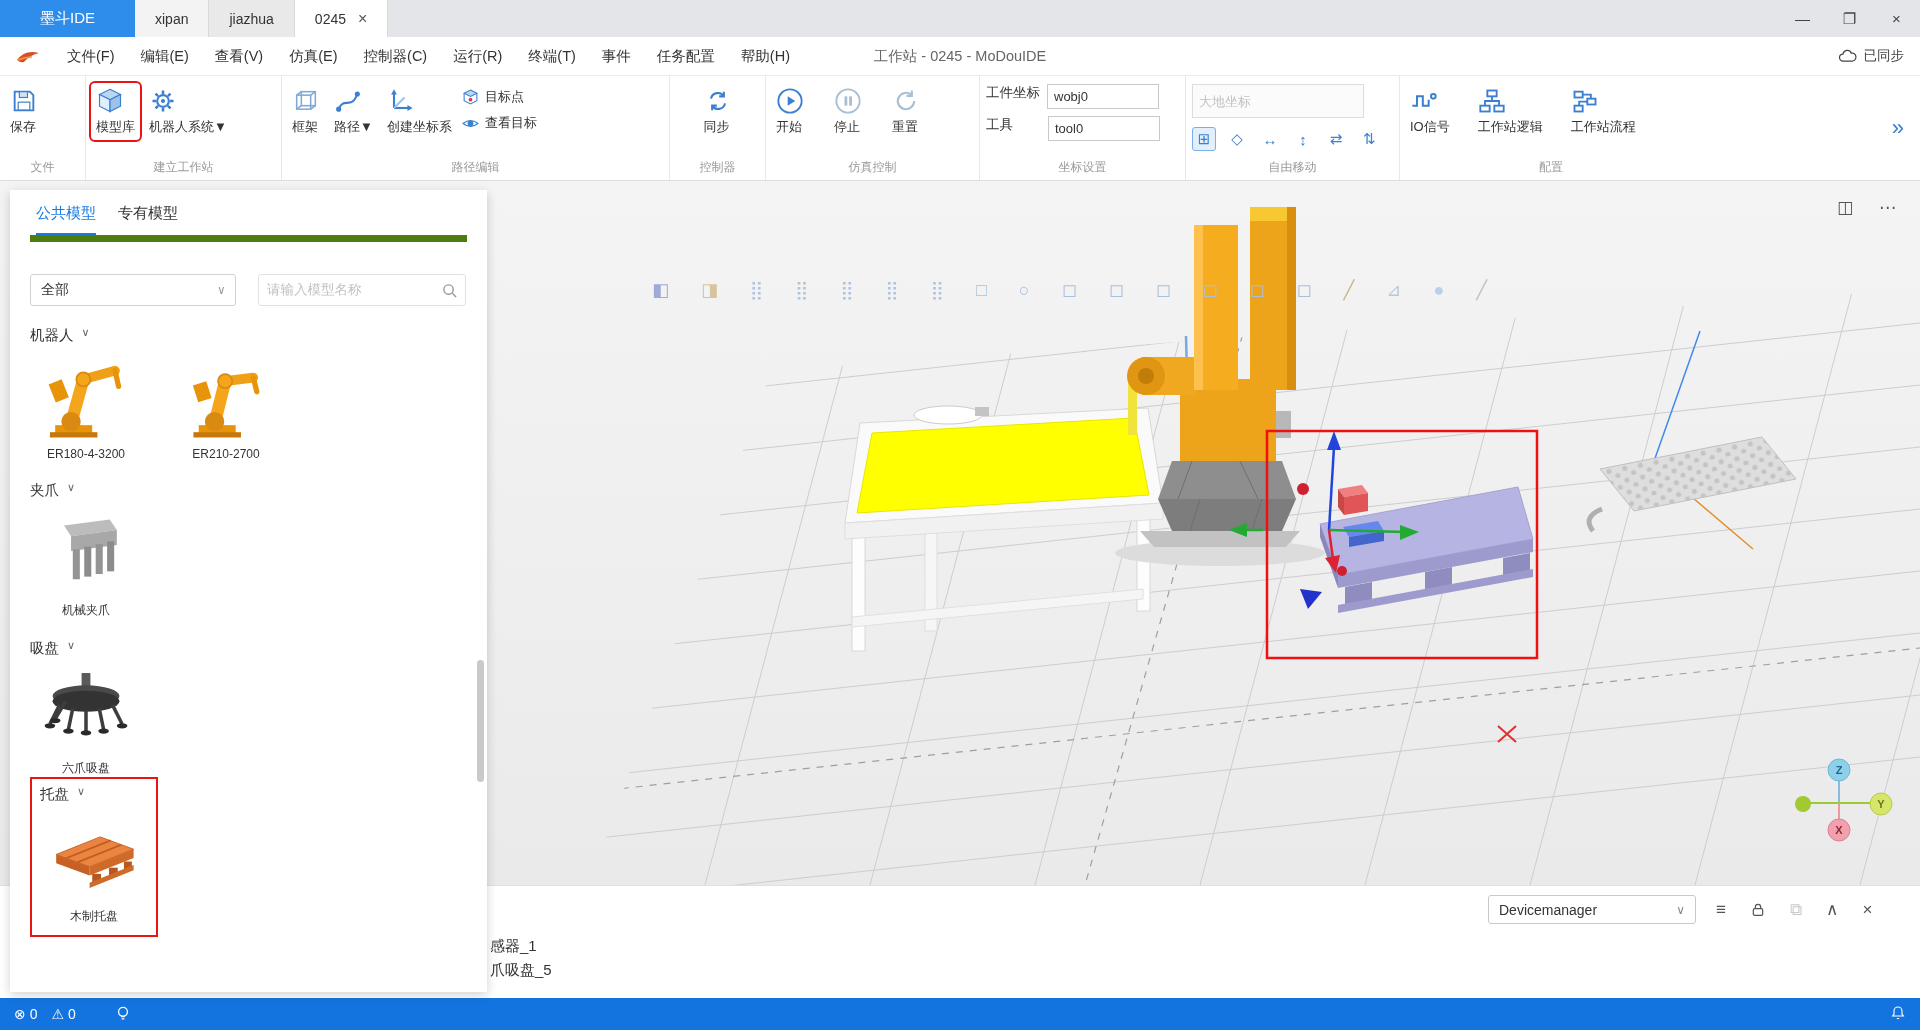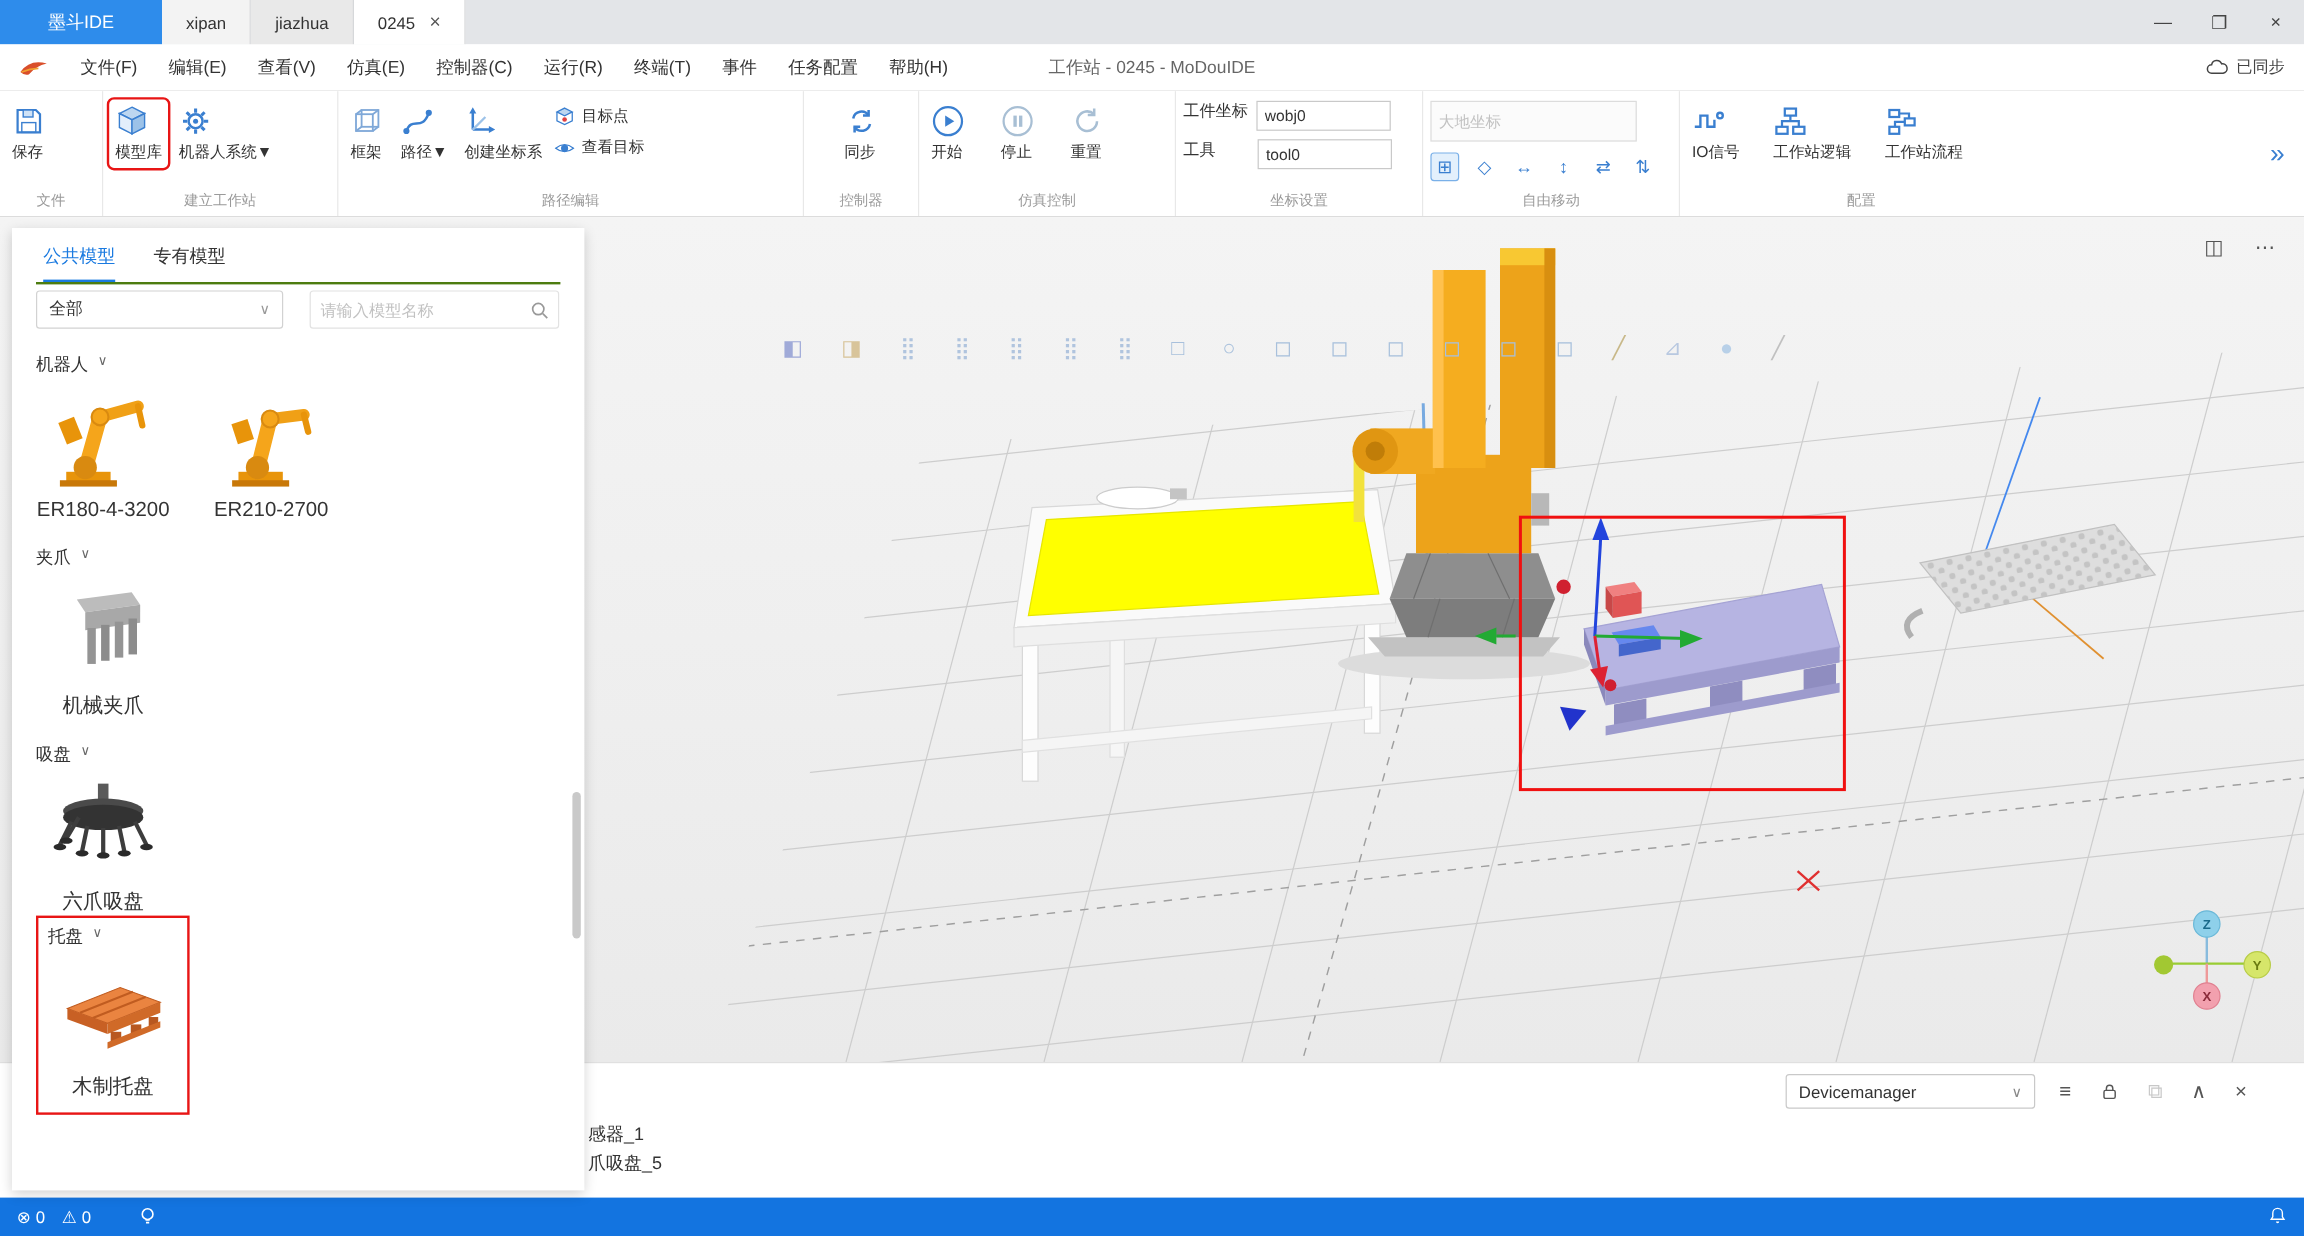--- a/index.html
+++ b/index.html
@@ -91,40 +91,40 @@
     background:#1374e0; color:#fff; display:flex; align-items:center;
     padding:0 14px; font-size:14px; }
   .st-item { display:flex; align-items:center; gap:4px; margin-right:14px; }
   .st-bulb { margin-left:26px; }
   .st-right { margin-left:auto; display:flex; align-items:center; }
 
   
   .model-panel { position:absolute; left:10px; top:190px; width:477px; height:802px;
     background:#fff; z-index:20; box-shadow:0 3px 10px rgba(0,0,0,.18);
     padding:0 20px; overflow:hidden; }
-  .mp-tabs { display:flex; gap:32px; padding:14px 6px 0; border-bottom:2px solid #4d7c0f; }
+  .mp-tabs { display:flex; gap:22px; padding:14px 6px 0; border-bottom:7px solid #4d7c0f; }
   .mp-tab { font-size:15px; color:#333; padding-bottom:10px; cursor:pointer; }
   .mp-tab.active { color:#1a7ae0; border-bottom:2px solid #1a7ae0; }
-  .mp-filter-row { display:flex; gap:22px; margin-top:5px; }
+  .mp-filter-row { display:flex; gap:22px; margin-top:32px;font-family:Liberation Mono, monospace; }
   .mp-select { width:206px; height:32px; border:1px solid #d2d2d2; border-radius:3px;
     display:flex; align-items:center; padding:0 10px; font-size:14px; color:#333; cursor:pointer; }
   .mp-select .chev { margin-left:auto; color:#999; font-size:12px; }
   .mp-search { width:208px; height:32px; border:1px solid #e2e2e2; border-radius:3px;
     display:flex; align-items:center; padding:0 8px; }
   .mp-search input { border:none; outline:none; flex:1; font-size:13.5px;
     font-family:inherit; color:#404040; min-width:0; }
   .mp-search input::placeholder { color:#c2c2c2; }
   .mp-section-h { display:flex; align-items:flex-start; gap:8px; font-size:14.5px;
     color:#333; margin-top:20px; cursor:pointer; }
   .mp-section-h .chev { font-size:11px; color:#666; }
   .mp-cards { display:flex; gap:28px; margin-top:8px; }
   .mp-card { width:112px; display:flex; flex-direction:column; align-items:center;
     cursor:pointer; }
   .mp-thumb { width:100px; height:88px; }
-  .mp-name { font-size:17px; color:#333; margin-top:6px; white-space:nowrap; }
+  .mp-name { font-size:12px; color:#333; margin-top:6px; white-space:nowrap; }
   .mp-hl-box { border:2px solid #e81515; padding:4px 8px 10px; 
     width:128px; }
   .mp-hl-box .mp-section-h { margin-top:2px; }
   .mp-scroll { position:absolute; right:3px; top:470px; width:7px; height:122px;
     background:#c9c9c9; border-radius:4px; }
 </style>
 </head>
 <body>
 
 <div id="app">

